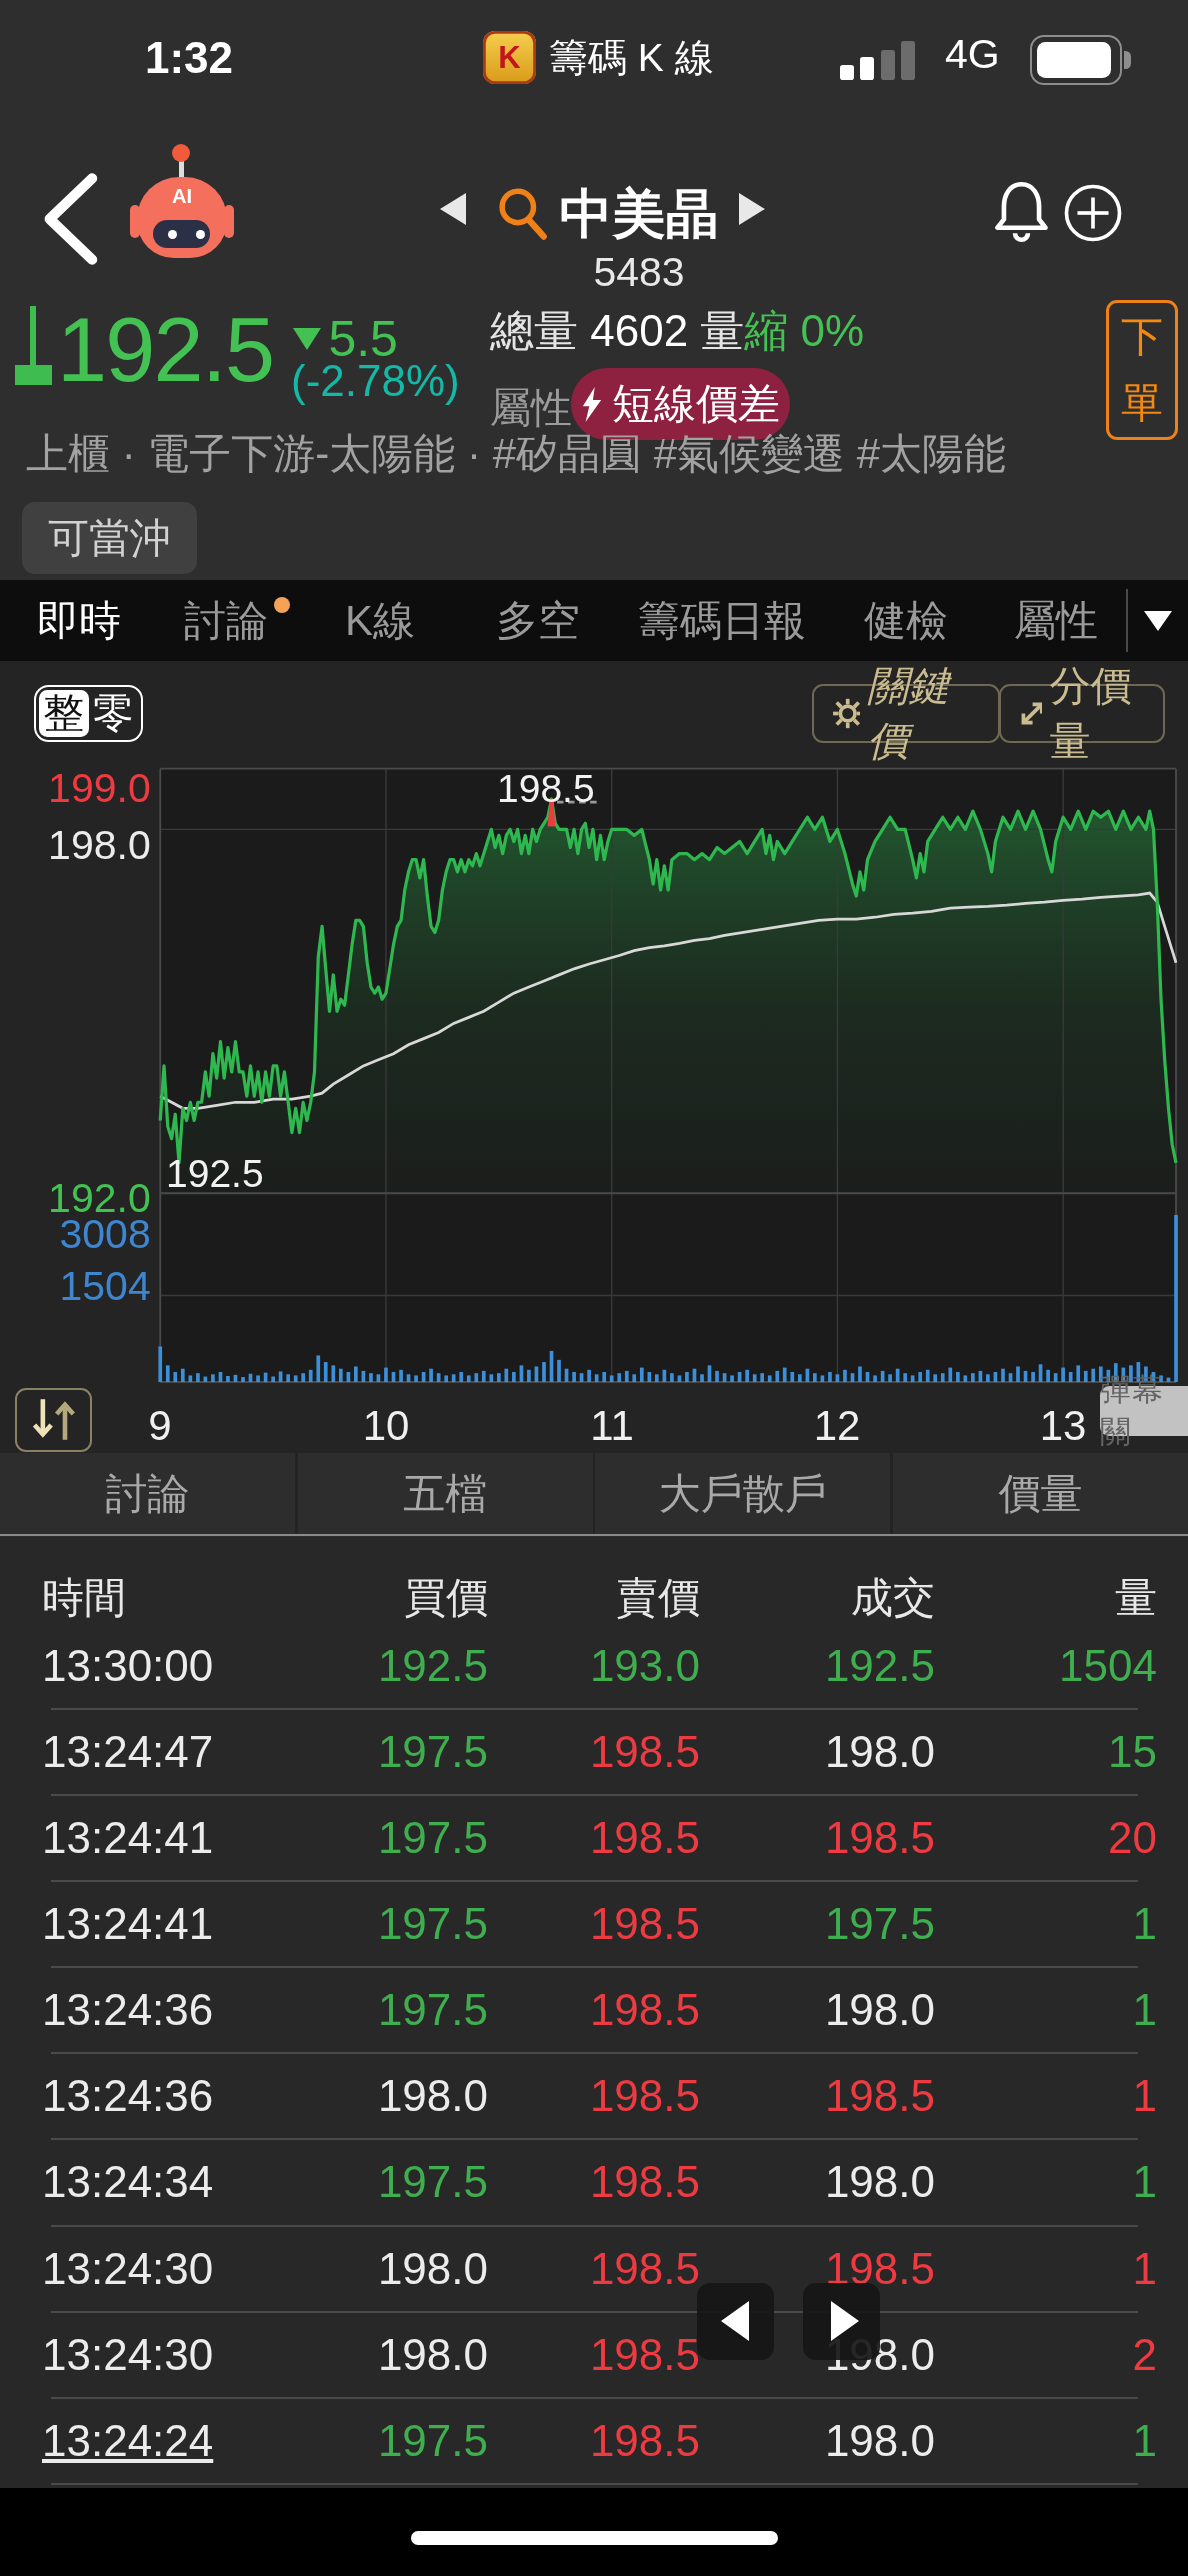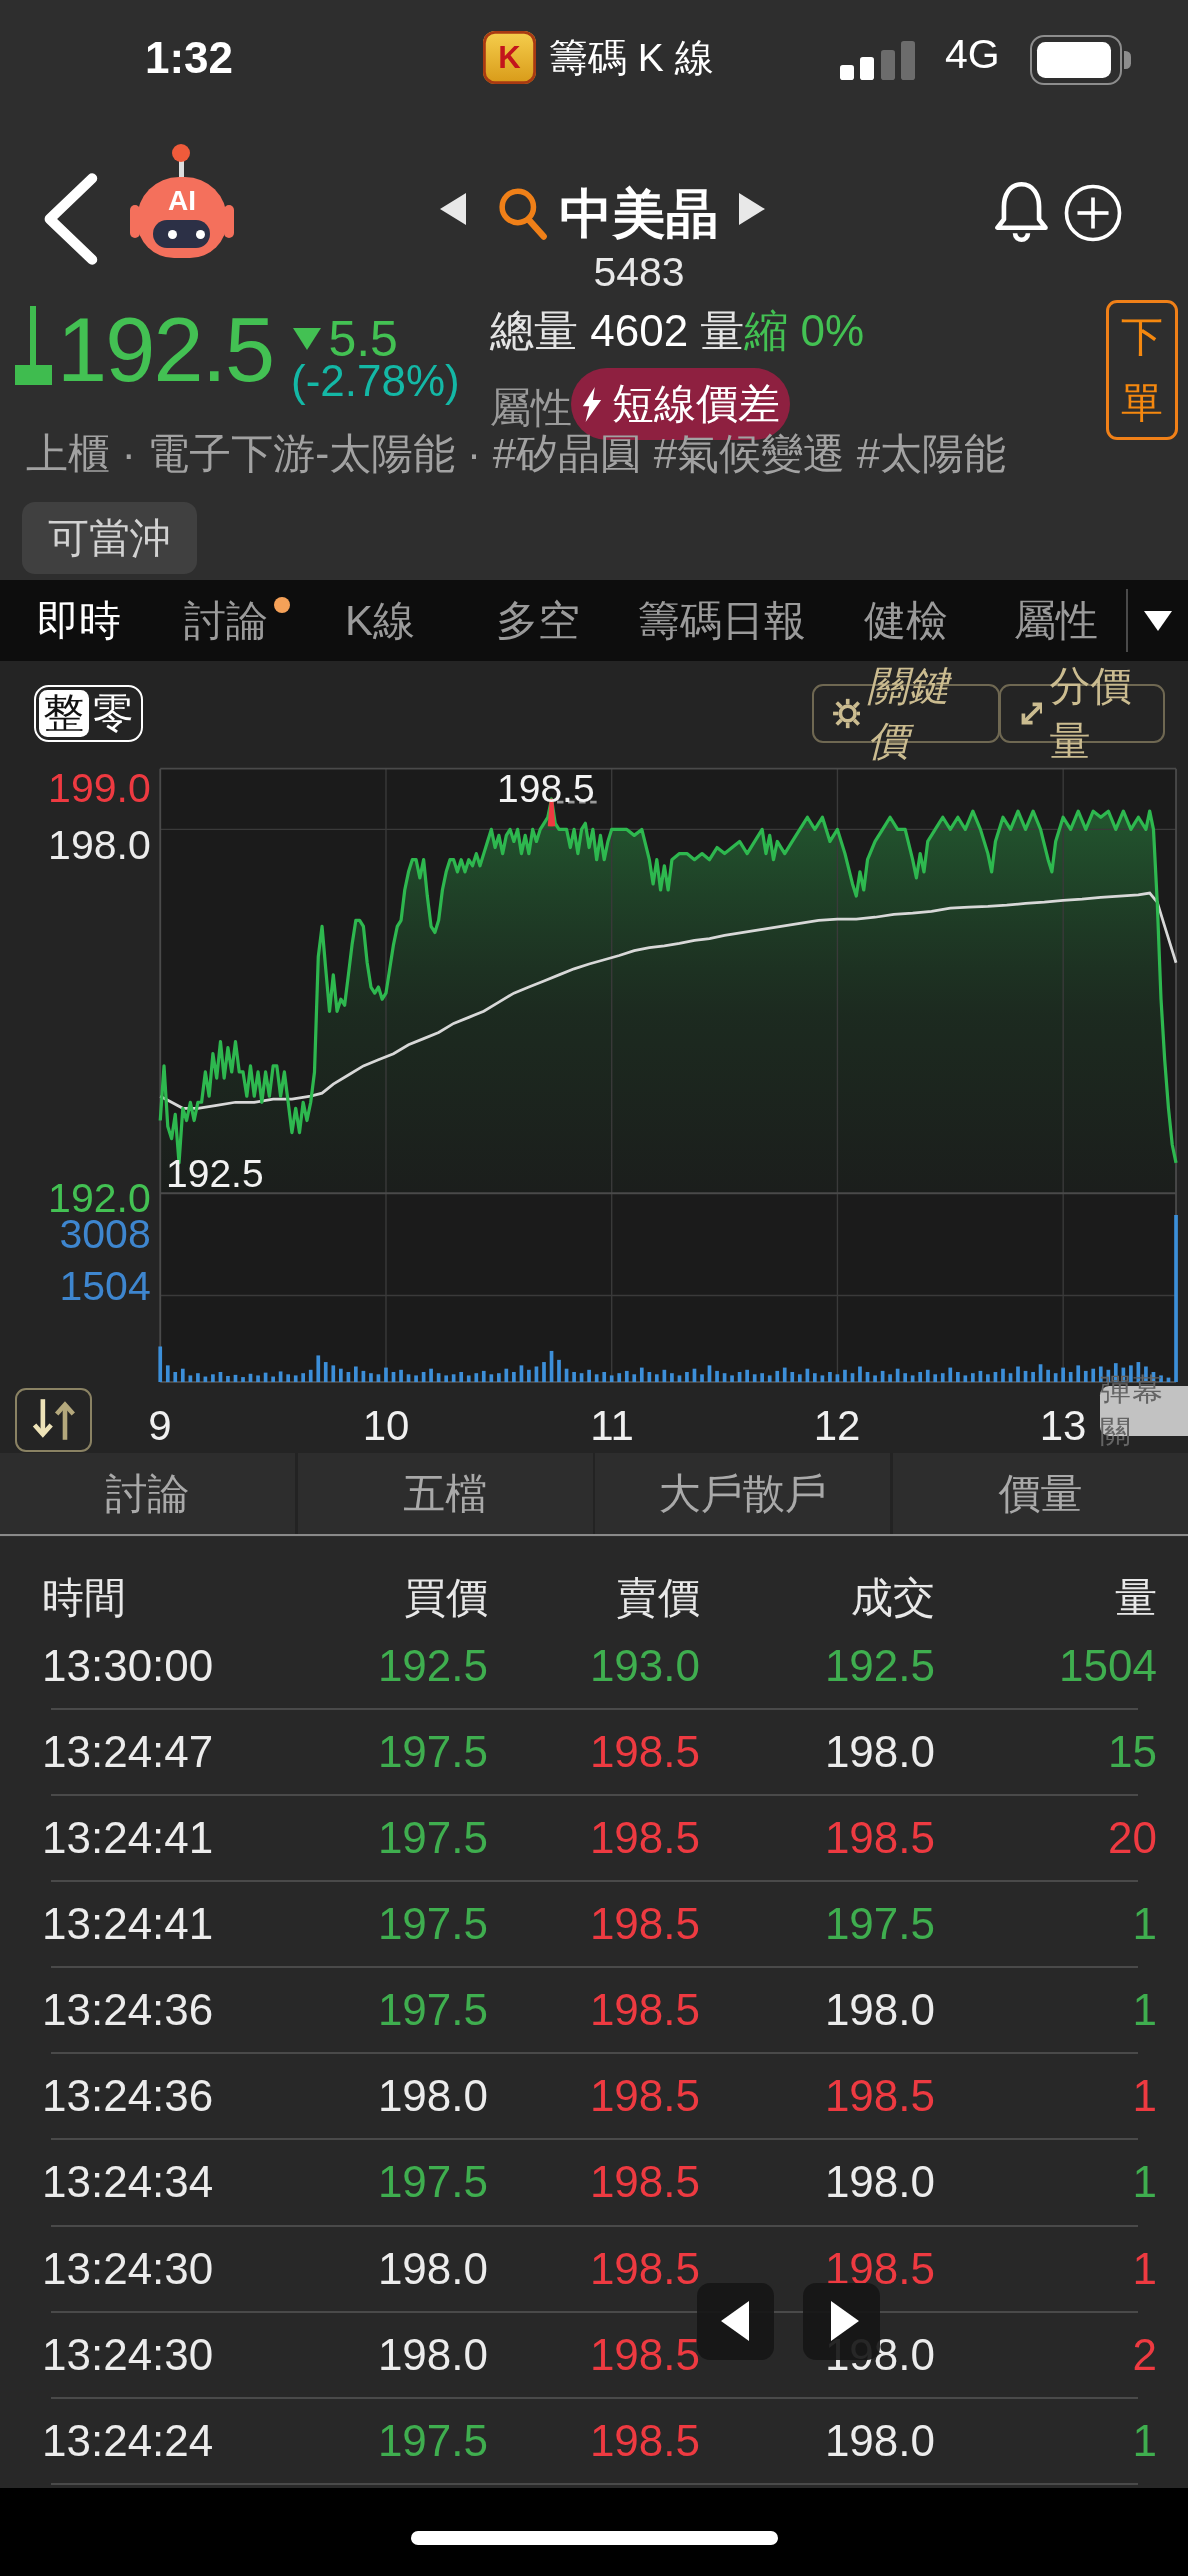--- a/index.html
+++ b/index.html
@@ -25,21 +25,21 @@
   .stock-code{left:547px;top:249px;width:184px;text-align:center;font-size:41px;color:#e8e8e8;}
   .tri-l{width:0;height:0;border-top:16.6px solid transparent;border-bottom:16.6px solid transparent;border-right:26px solid #e8e8e8;}
   .tri-r{width:0;height:0;border-top:16.6px solid transparent;border-bottom:16.6px solid transparent;border-left:26px solid #e8e8e8;}
   
   .robot{left:135px;top:144px;width:98px;height:123px;}
   .robot .stick{position:absolute;left:44px;top:13px;width:4.6px;height:24px;background:#ddd;}
   .robot .dot{position:absolute;left:37px;top:0;width:18.4px;height:18.4px;border-radius:50%;background:#ef5b3b;}
   .robot .head{position:absolute;left:1.8px;top:33px;width:90px;height:81px;background:#f4705c;border-radius:42px 42px 37px 37px;}
   .robot .earl{position:absolute;left:-5.5px;top:61px;width:10px;height:33px;border-radius:5.5px;background:#f4705c;}
   .robot .earr{position:absolute;left:89px;top:61px;width:10px;height:33px;border-radius:5.5px;background:#f4705c;}
-  .robot .ai{position:absolute;left:0;top:41px;width:94px;text-align:center;font-size:28px;font-weight:700;color:#fff;}
+  .robot .ai{position:absolute;left:0;top:41px;width:94px;text-align:center;font-size:20px;font-weight:700;color:#fff;}
   .robot .visor{position:absolute;left:18.4px;top:76px;width:57px;height:28px;border-radius:14.7px;background:#2c3046;}
   .robot .e1,.robot .e2{position:absolute;top:86px;width:9.2px;height:9.2px;border-radius:50%;background:#fff;}
   .robot .e1{left:33px;} .robot .e2{left:61px;}
   
   .candle .wick{position:absolute;left:30px;top:1.8px;width:5.5px;height:77px;background:#3fbc4f;}
   .candle .box{position:absolute;left:14.7px;top:61px;width:37px;height:20px;background:#3fbc4f;}
   .px-main{left:57px;top:299px;font-size:90px;letter-spacing:-1.8px;font-weight:500;color:#43c153;}
   .px-chg{left:293px;top:310px;display:flex;align-items:center;gap:7.4px;}
   .tri-dn{width:0;height:0;border-left:14.7px solid transparent;border-right:14.7px solid transparent;border-top:22px solid #43c153;}
   .px-chg span{font-size:50px;color:#43c153;}
@@ -476,21 +476,21 @@
       <div class="cell r" style="right: 488px; top: 2225px;">198.5</div>
       <div class="cell r" style="right: 253px; top: 2225px;">198.5</div>
       <div class="cell r" style="right: 31px; top: 2225px;">1</div>
       <div class="rowline" style="top: 2311px;"></div>
       <div class="cell w" style="left: 42px; top: 2311px;">13:24:30</div>
       <div class="cell w" style="right: 700px; top: 2311px;">198.0</div>
       <div class="cell r" style="right: 488px; top: 2311px;">198.5</div>
       <div class="cell w" style="right: 253px; top: 2311px;">198.0</div>
       <div class="cell r" style="right: 31px; top: 2311px;">2</div>
       <div class="rowline" style="top: 2397px;"></div>
-      <div class="cell w" style="left: 42px; top: 2397px;">13:24:24</div>
+      <div class="cell w" style="left: 42px; top: 2397px; text-decoration: underline;">13:24:24</div>
       <div class="cell g" style="right: 700px; top: 2397px;">197.5</div>
       <div class="cell r" style="right: 488px; top: 2397px;">198.5</div>
       <div class="cell w" style="right: 253px; top: 2397px;">198.0</div>
       <div class="cell g" style="right: 31px; top: 2397px;">1</div>
       <div class="rowline" style="top: 2483px;"></div>
     </div>
 
   <div class="navbtn l">
       <div class="t-l"></div>
     </div>

